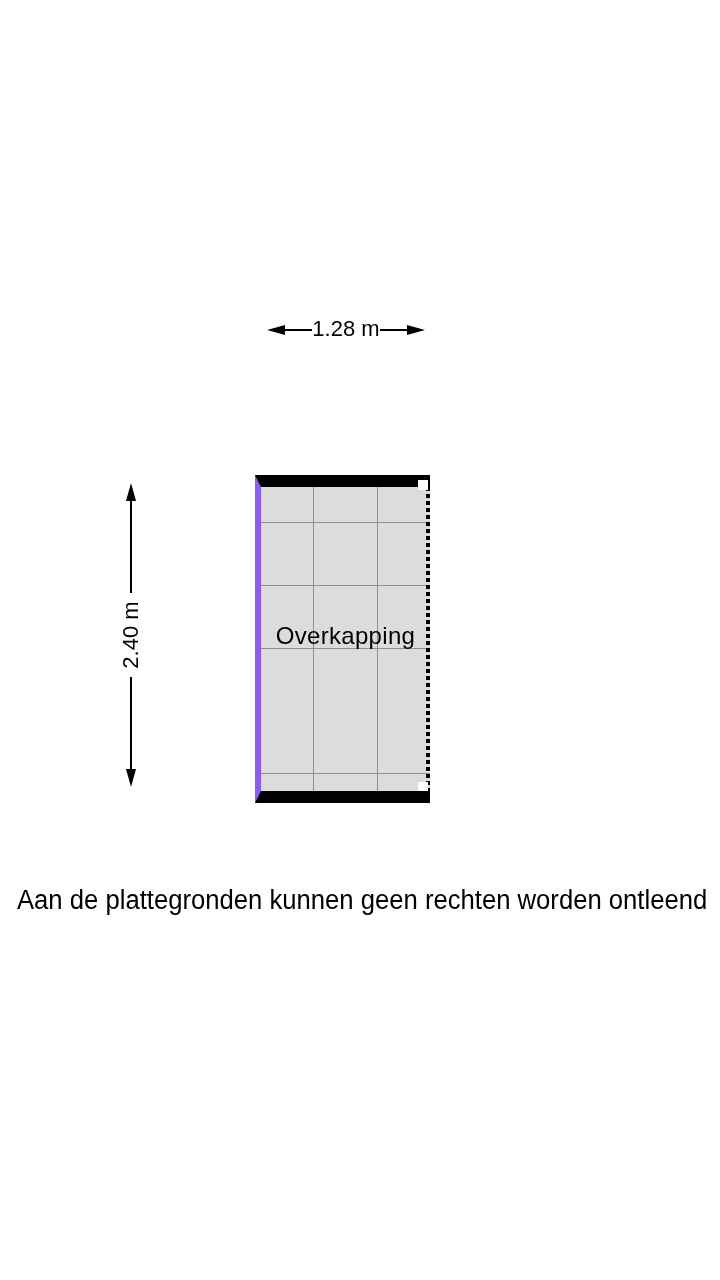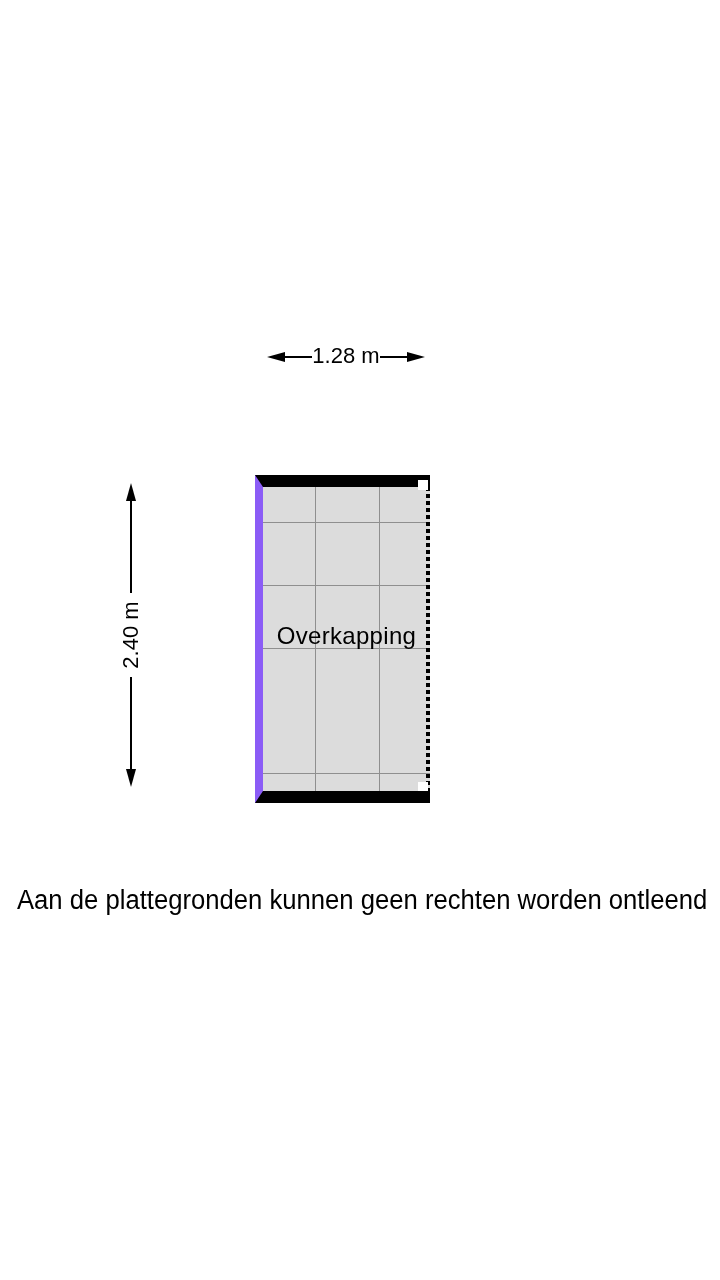--- a/index.html
+++ b/index.html
@@ -9,21 +9,21 @@
     position: relative;
     background: #ffffff;
     font-family: "Liberation Sans", sans-serif;
     color: #000000;
     overflow: hidden;
   }
 
   
   .dim-h {
     position: absolute;
-    left: 267px; top: 348px;
+    left: 267px; top: 321px;
     width: 158px; height: 20px;
   }
   .dim-h .shaft {
     position: absolute; top: 8px; height: 2px; background: #000;
   }
   .dim-h .shaft.left  { left: 15px;  width: 30px; }
   .dim-h .shaft.right { right: 15px; width: 30px; }
   .ah { position: absolute; width: 0; height: 0; border-style: solid; }
   .ah-left  { left: 0;  top: 4px; border-width: 5px 18px 5px 0; border-color: transparent #000 transparent transparent; }
   .ah-right { right: 0; top: 4px; border-width: 5px 0 5px 18px; border-color: transparent transparent transparent #000; }
@@ -52,21 +52,21 @@
   }
 
   
   .room {
     position: absolute;
     left: 255px; top: 475px;
     width: 175px; height: 328px;
     box-sizing: border-box;
     background: #dcdcdc;
     border-top: 12px solid #000;
-    border-left: 8px solid #8b5cf6;
+    border-left: 6px solid #8b5cf6;
     border-bottom: 12px solid #000;
   }
   .gridline { position: absolute; background: #8f8f8f; }
   .gridline.v { top: 0; bottom: 0; width: 1px; }
   .gridline.h { left: 0; right: 0; height: 1px; }
   .v1 { left: 52px; }
   .v2 { left: 116px; }
   .h1 { top: 35px; }
   .h2 { top: 98px; }
   .h3 { top: 161px; }

